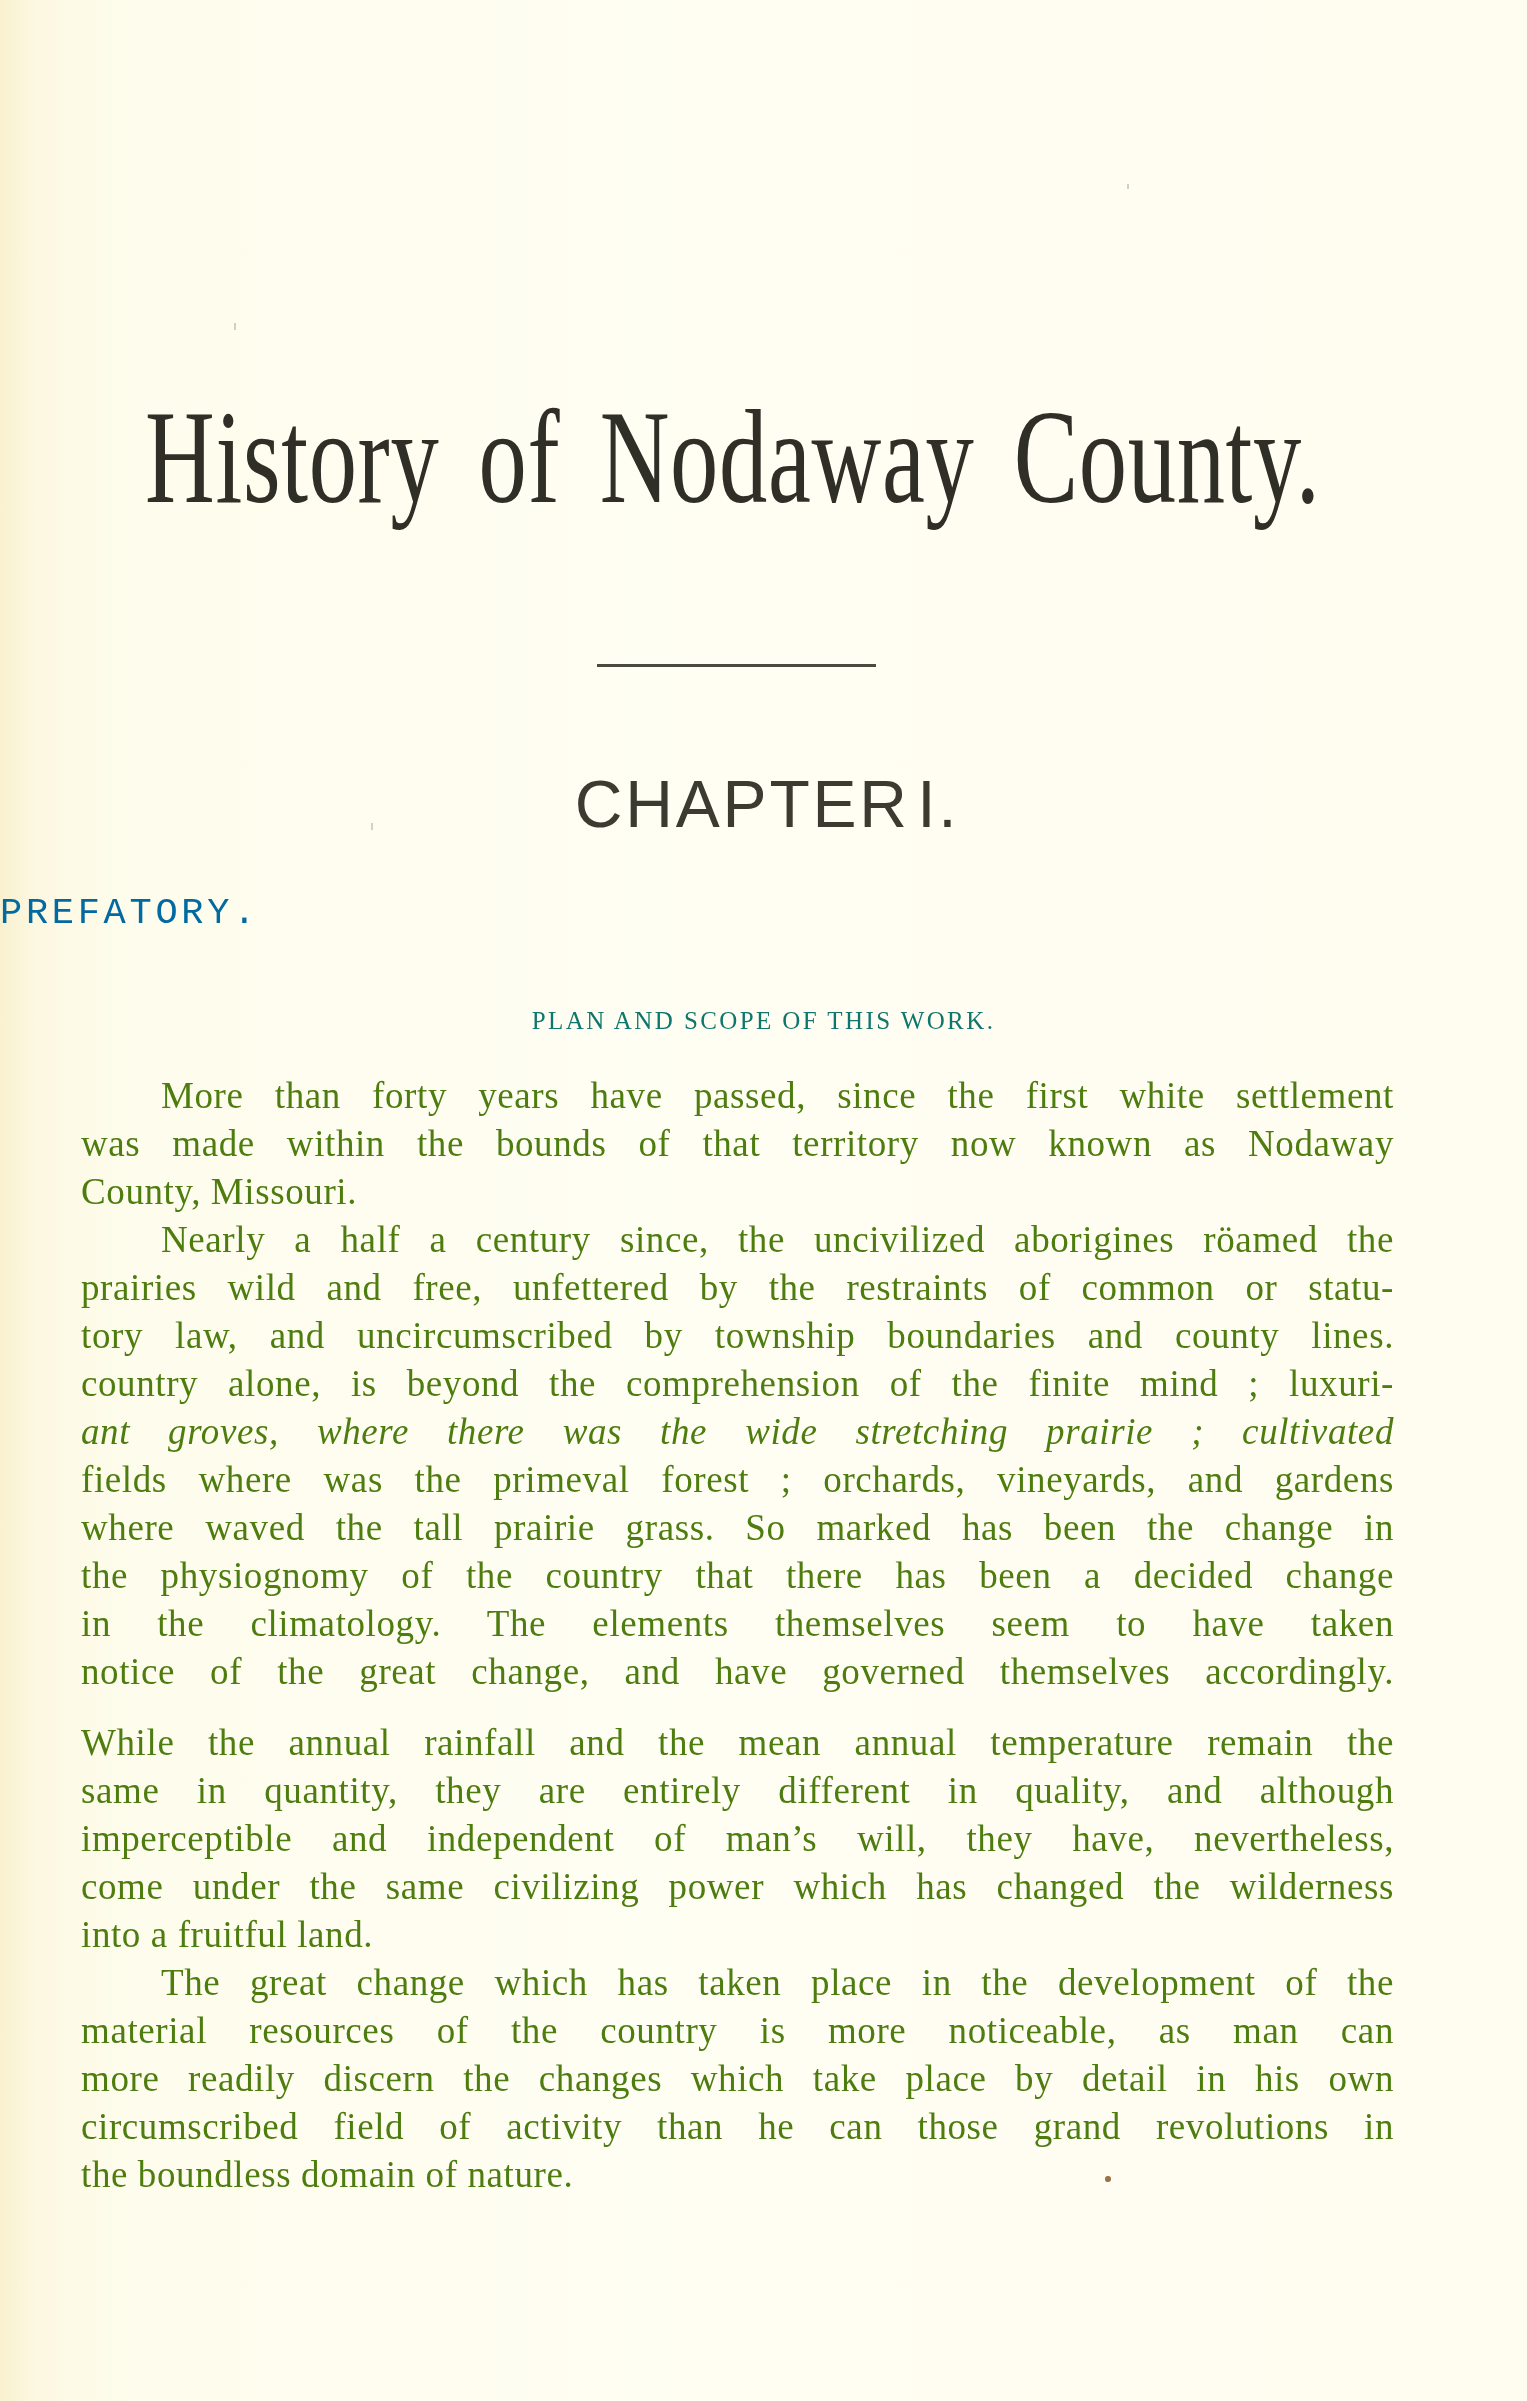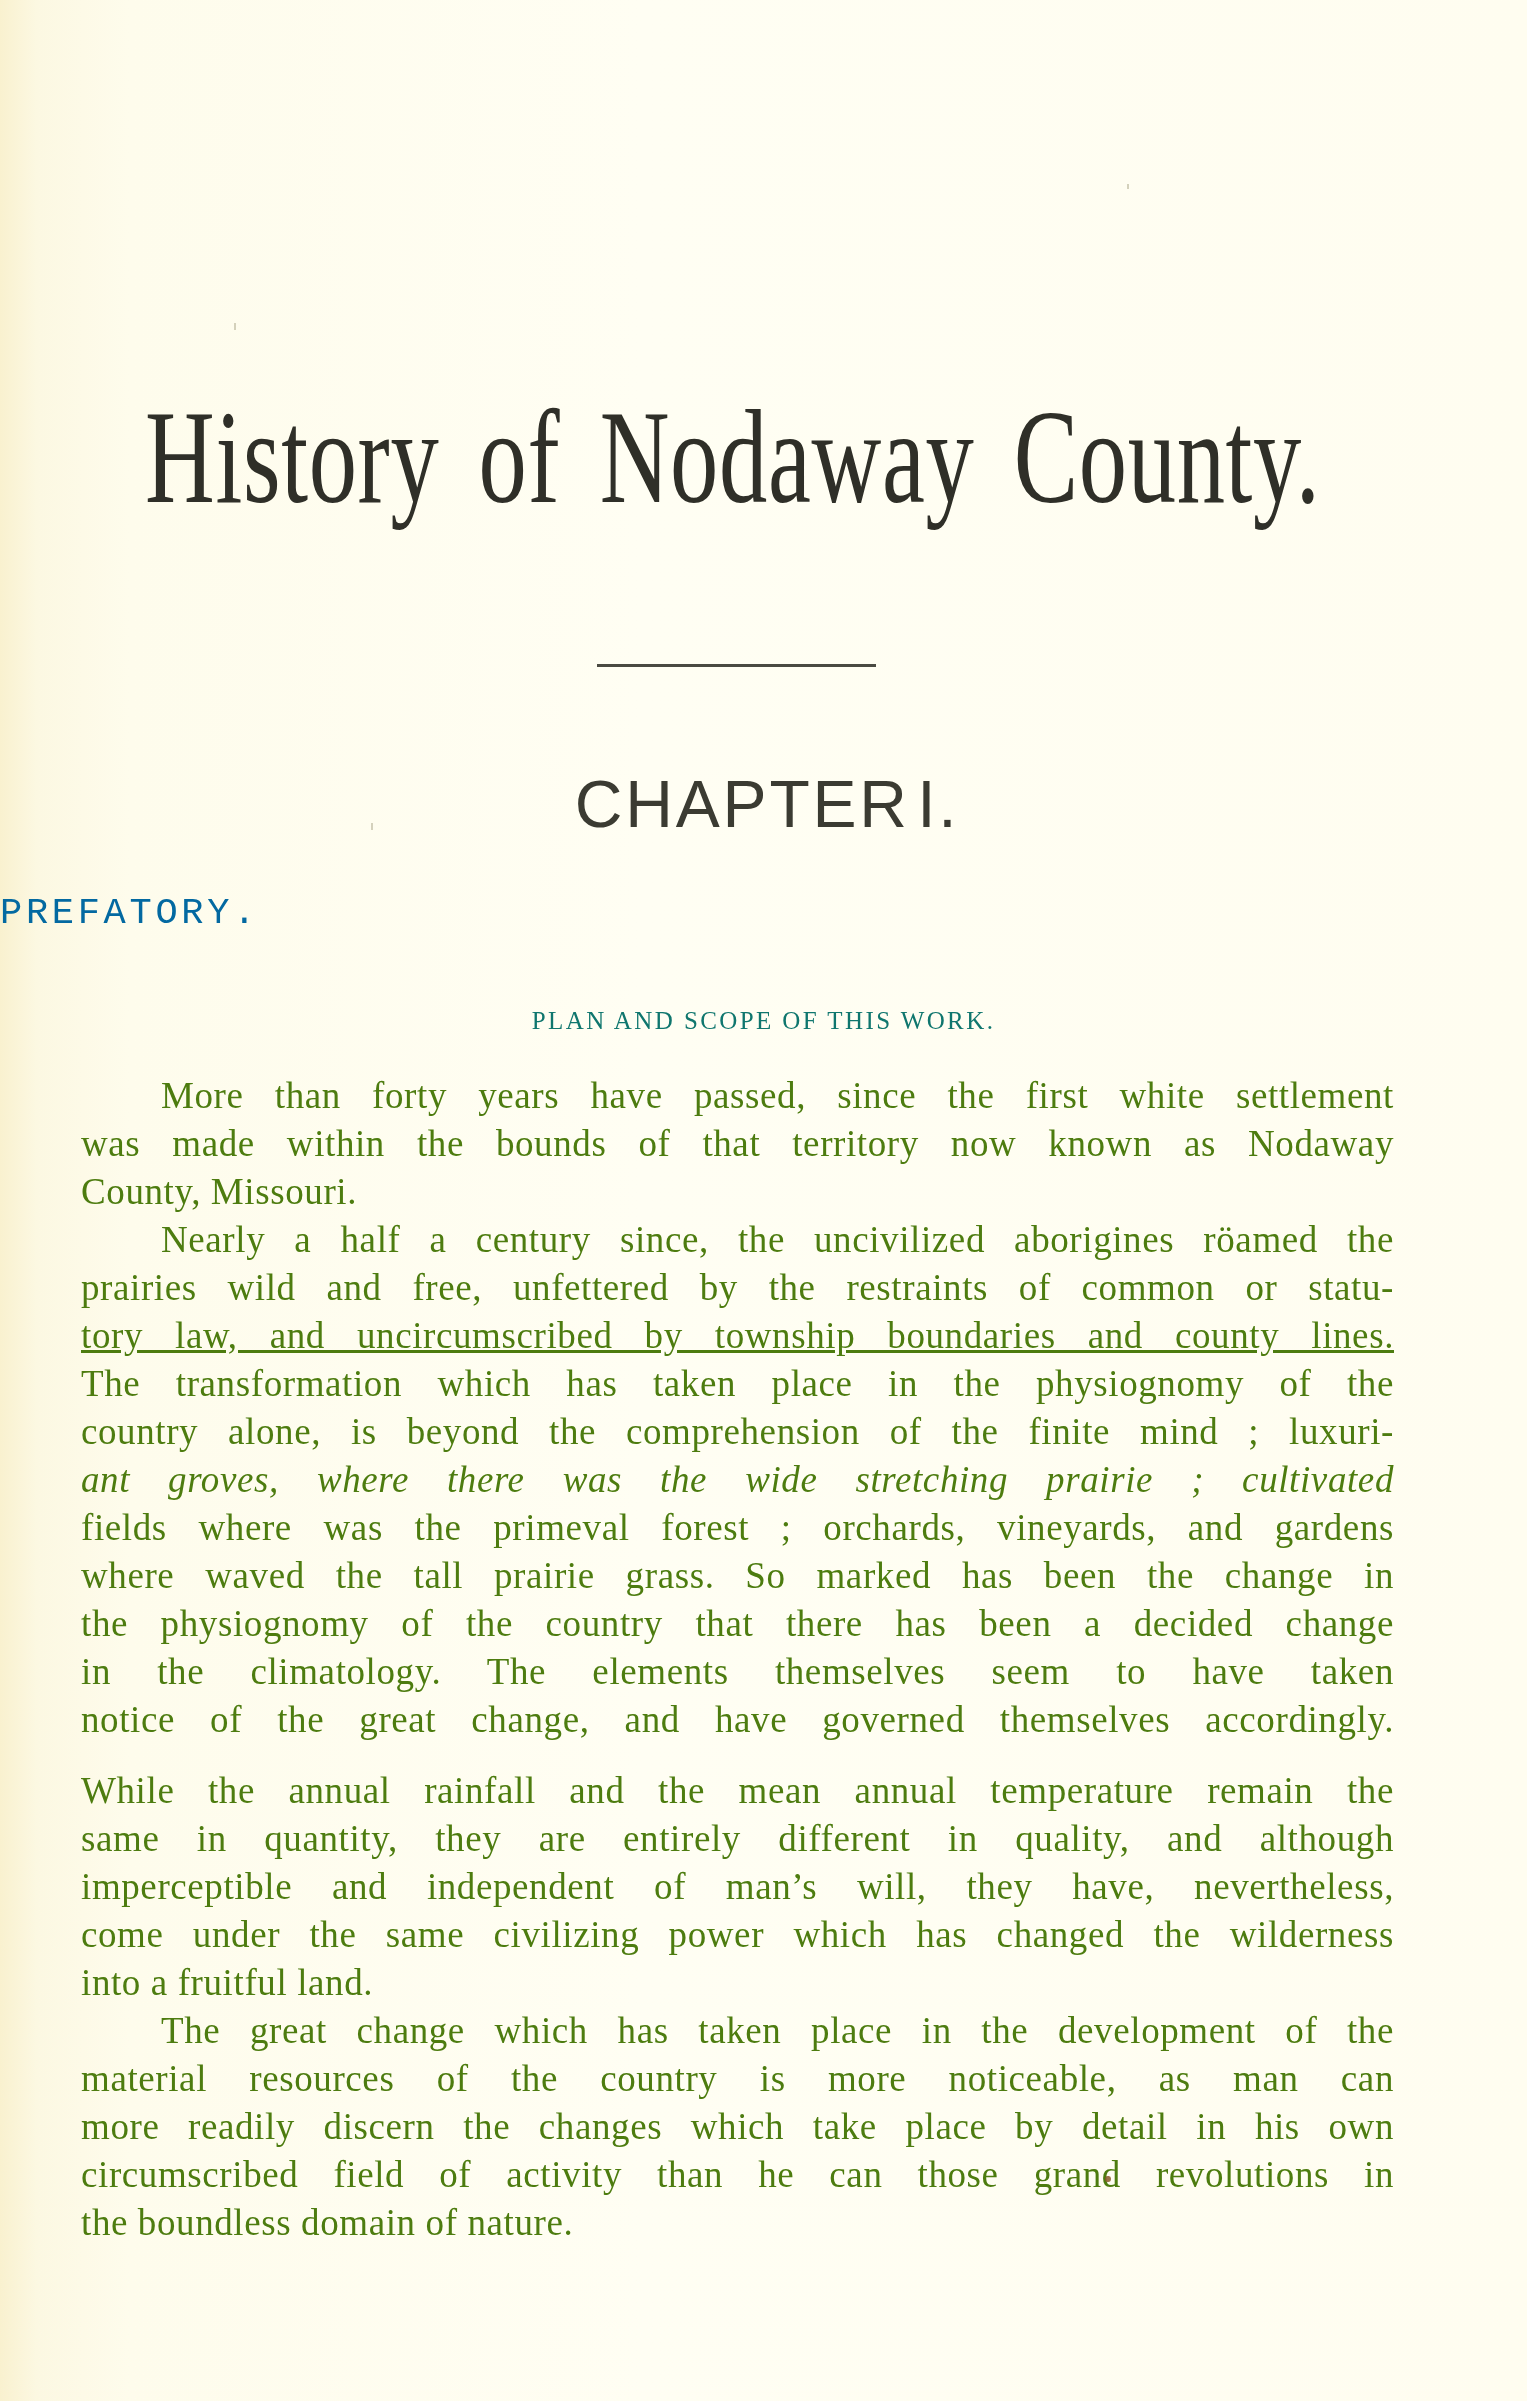--- a/index.html
+++ b/index.html
@@ -110,22 +110,21 @@
 
     <div>
       <span class="line indent" style="white-space: normal; width: 100%; box-sizing: border-box;">More than forty years have passed, since the first white settlement</span>
       <span class="line" style="white-space: normal; width: 100%; box-sizing: border-box;">was made within the bounds of that territory now known as Nodaway</span>
       <span class="line last" style="white-space: normal; width: 100%; box-sizing: border-box;">County, Missouri.</span>
     </div>
 
     <div>
       <span class="line indent" style="white-space: normal; width: 100%; box-sizing: border-box;">Nearly a half a century since, the uncivilized aborigines röamed the</span>
       <span class="line" style="white-space: normal; width: 100%; box-sizing: border-box;">prairies wild and free, unfettered by the restraints of common or statu-</span>
-      <span class="line" style="white-space: normal; width: 100%; box-sizing: border-box; text-decoration: underline;">tory law, and uncircumscribed by township boundaries and county lines.</span>
-      <span class="line" style="white-space: normal; width: 100%; box-sizing: border-box;">The transformation which has taken place in the physiognomy of the</span>
+      <span class="line" style="white-space: normal; width: 100%; box-sizing: border-box;">tory law, and uncircumscribed by township boundaries and county lines.</span>
       <span class="line" style="white-space: normal; width: 100%; box-sizing: border-box;">country alone, is beyond the comprehension of the finite mind ; luxuri-</span>
       <span class="line" style="white-space: normal; width: 100%; box-sizing: border-box; font-style: italic;">ant groves, where there was the wide stretching prairie ; cultivated</span>
       <span class="line" style="white-space: normal; width: 100%; box-sizing: border-box;">fields where was the primeval forest ; orchards, vineyards, and gardens</span>
       <span class="line" style="white-space: normal; width: 100%; box-sizing: border-box;">where waved the tall prairie grass. So marked has been the change in</span>
       <span class="line" style="white-space: normal; width: 100%; box-sizing: border-box;">the physiognomy of the country that there has been a decided change</span>
       <span class="line" style="white-space: normal; width: 100%; box-sizing: border-box;">in the climatology. The elements themselves seem to have taken</span>
       <span class="line" style="white-space: normal; width: 100%; box-sizing: border-box;">notice of the great change, and have governed themselves accordingly.</span>
       <span class="line" style="white-space: normal; width: 100%; box-sizing: border-box; margin-top: 23px;">While the annual rainfall and the mean annual temperature remain the</span>
       <span class="line" style="white-space: normal; width: 100%; box-sizing: border-box;">same in quantity, they are entirely different in quality, and although</span>
       <span class="line" style="white-space: normal; width: 100%; box-sizing: border-box;">imperceptible and independent of man’s will, they have, nevertheless,</span>

